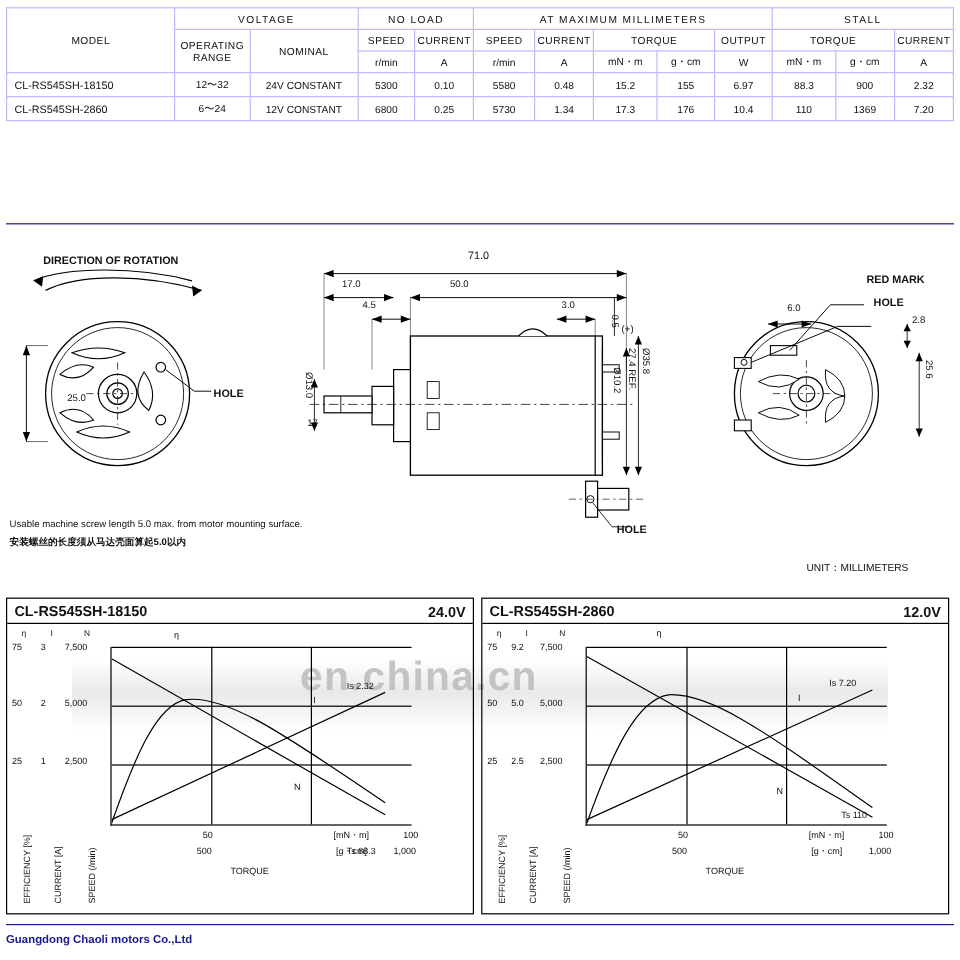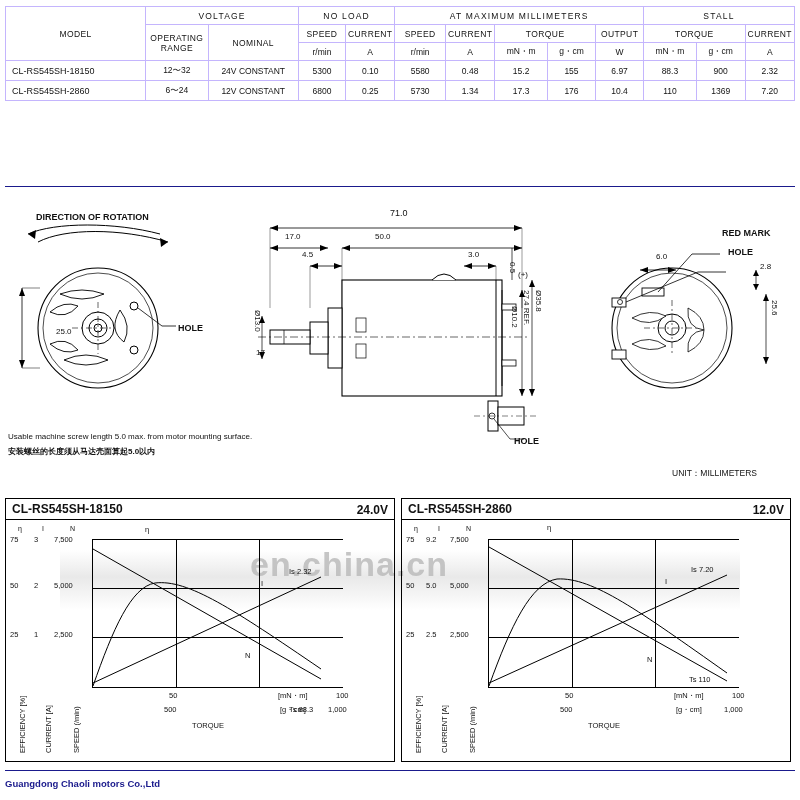--- a/index.html
+++ b/index.html
@@ -414,21 +414,21 @@
 
       <svg width="250" height="148" style="position:absolute;left:0;top:0;">
         <line x1="0" y1="8" x2="238" y2="142" stroke="#000" stroke-width="1"></line>
         <line x1="0" y1="144" x2="238" y2="36" stroke="#000" stroke-width="1"></line>
         <path d="M0 147 C 22 86, 42 44, 68 40 C 104 38, 150 72, 238 134" stroke="#000" stroke-width="1" fill="none"></path>
       </svg>
       <div class="curve-lbl" style="left:58px;top:-16px;">η</div>
       <div class="curve-lbl" style="left:176px;top:38px;">I</div>
       <div class="curve-lbl" style="left:202px;top:26px;">Is 7.20</div>
       <div class="curve-lbl" style="left:158px;top:116px;">N</div>
-      <div class="curve-lbl" style="left:200px;top:136px;">Ts 110</div>
+      <div class="curve-lbl" style="left:212px;top:136px;">Ts 110</div>
     </div>
 
     <div class="xt" style="left:163px;top:192px;">50</div>
     <div class="xt" style="left:330px;top:192px;">100</div>
     <div class="xt" style="left:272px;top:192px;">[mN・m]</div>
     <div class="xt" style="left:158px;top:206px;">500</div>
     <div class="xt" style="left:322px;top:206px;">1,000</div>
     <div class="xt" style="left:274px;top:206px;">[g・cm]</div>
     <div class="xt" style="left:186px;top:222px;">TORQUE</div>
 

